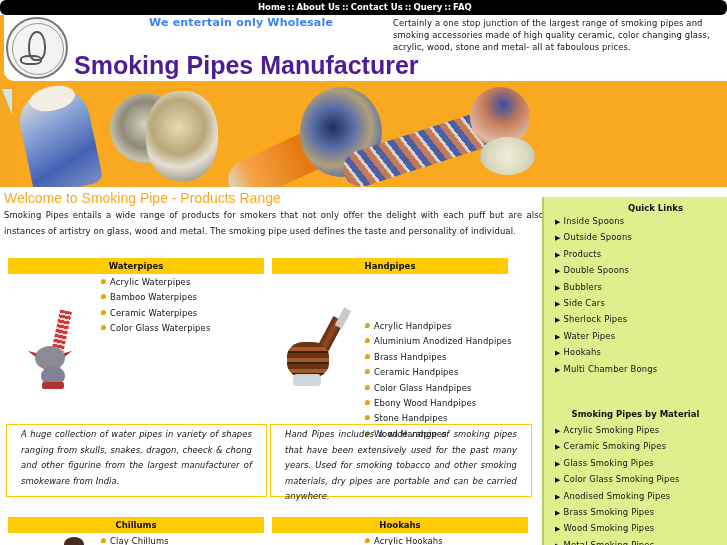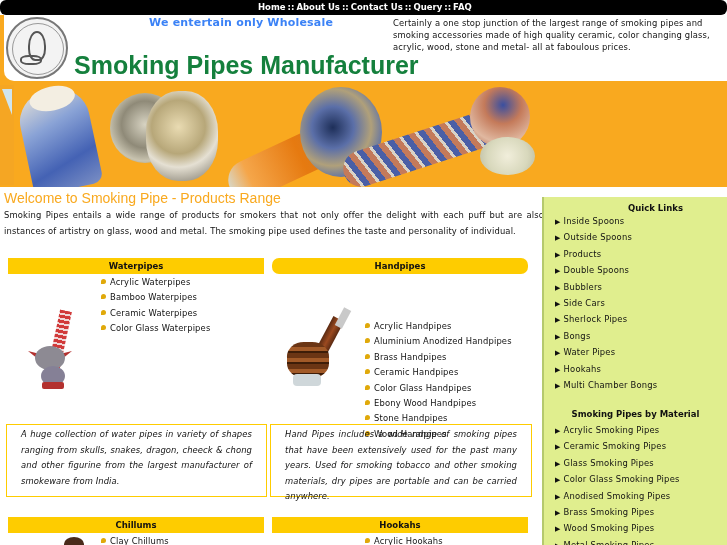--- a/index.html
+++ b/index.html
@@ -13,21 +13,21 @@
   .topnav .sep { color:#fff; margin:0 2px; }
 
   
   .header { position:absolute; left:0; top:15px; width:727px; height:70px; background:#f9a91f; }
   .header-inner { position:absolute; left:4px; top:0; width:723px; height:66px; background:#fff; border-bottom-left-radius:10px; }
   .logo { position:absolute; left:2px; top:2px; width:62px; height:62px; border-radius:50%; border:2px solid #777; background:#f3f3f3; }
   .logo::before { content:""; position:absolute; left:4px; top:4px; width:50px; height:50px; border-radius:50%; border:1px solid #999; }
   .logo .face { position:absolute; left:20px; top:12px; width:18px; height:30px; border:2px solid #555; border-radius:50% 50% 40% 40%; }
   .logo .pipe { position:absolute; left:12px; top:36px; width:22px; height:10px; border:2px solid #555; border-radius:40%; }
   .tagline { position:absolute; left:145px; top:1px; font-size:11px; font-weight:bold; color:#3b82f6; font-family:"DejaVu Sans", sans-serif; letter-spacing:0.2px; }
-  .brand { position:absolute; left:70px; top:36px; font-size:25px; font-weight:bold; color:#15803d; font-family:"Liberation Sans", sans-serif; white-space:nowrap; }
+  .brand { position:absolute; left:70px; top:36px; font-size:25px; font-weight:bold; color:#4c1d95; font-family:"Liberation Sans", sans-serif; white-space:nowrap; }
   .intro { position:absolute; left:389px; top:2px; width:335px; font-size:8.4px; line-height:12px; color:#111; letter-spacing:0.15px; }
 
   
   .banner { position:absolute; left:0; top:85px; width:727px; height:102px; background:#f9a91f; overflow:hidden; }
   .banner .edge { position:absolute; left:0; top:0; width:14px; height:100px; background:#f5a623; }
   .banner .edge::after { content:""; position:absolute; left:2px; top:4px; width:10px; height:26px; background:#cfe5ee; clip-path:polygon(0 0,100% 0,100% 100%); }
   .pipe1 { position:absolute; left:24px; top:5px; width:70px; height:100px; background:linear-gradient(160deg,#e9e4d8 0%,#8aa3d6 35%,#4462b4 70%,#7b8fc4 100%); border-radius:30px 30px 10px 10px; transform:rotate(-12deg); }
   .pipe1::before { content:""; position:absolute; left:14px; top:-4px; width:46px; height:24px; background:#f3eee2; border-radius:50%; }
   .pipe2 { position:absolute; left:110px; top:8px; width:70px; height:70px; border-radius:50%; background:radial-gradient(circle at 50% 45%,#d7d3c2 0%,#8f8a78 45%,#c9c4b0 70%,#67624f 100%); }
   .pipe3 { position:absolute; left:146px; top:6px; width:72px; height:90px; border-radius:45%; background:radial-gradient(circle at 45% 40%,#e9dbb2 0%,#b7a779 40%,#e5e0d3 60%,#6f6a5c 100%); }
@@ -119,21 +119,21 @@
   <div class="body"></div>
   <div class="base"></div>
 </div>
 <ul class="cat-list" style="left:101px; top:275px;">
   <li><span class="bul"></span><a href="#">Acrylic Waterpipes</a></li>
   <li><span class="bul"></span><a href="#">Bamboo Waterpipes</a></li>
   <li><span class="bul"></span><a href="#">Ceramic Waterpipes</a></li>
   <li><span class="bul"></span><a href="#">Color Glass Waterpipes</a></li>
 </ul>
 
-<div class="cat-head" style="left:272px; top:258px; width:256px;border-radius:7px;">Handpipes</div>
+<div class="cat-head" style="left:272px; top:258px; width:236px;">Handpipes</div>
 <div class="hpipe">
   <div class="stem"></div>
   <div class="tip"></div>
   <div class="bowl"></div>
   <div class="metal"></div>
 </div>
 <ul class="cat-list" style="left:365px; top:275px;margin-top:44px;">
   <li><span class="bul"></span><a href="#">Acrylic Handpipes</a></li>
   <li><span class="bul"></span><a href="#">Aluminium Anodized Handpipes</a></li>
   <li><span class="bul"></span><a href="#">Brass Handpipes</a></li>
@@ -161,21 +161,20 @@
 <div class="sidebar">
   <div class="side-title" style="top:6px;margin-left:20px;">Quick Links</div>
   <ul class="side-list" style="top:17px;">
     <li><span class="arr">▶</span><a href="#">Inside Spoons</a></li>
     <li><span class="arr">▶</span><a href="#">Outside Spoons</a></li>
     <li><span class="arr">▶</span><a href="#">Products</a></li>
     <li><span class="arr">▶</span><a href="#">Double Spoons</a></li>
     <li><span class="arr">▶</span><a href="#">Bubblers</a></li>
     <li><span class="arr">▶</span><a href="#">Side Cars</a></li>
     <li><span class="arr">▶</span><a href="#">Sherlock Pipes</a></li>
-    <li><span class="arr">▶</span><a href="#">Bongs</a></li>
     <li><span class="arr">▶</span><a href="#">Water Pipes</a></li>
     <li><span class="arr">▶</span><a href="#">Hookahs</a></li>
     <li><span class="arr">▶</span><a href="#">Multi Chamber Bongs</a></li>
   </ul>
 
   <div class="side-title" style="top:212px;">Smoking Pipes by Material</div>
   <ul class="side-list" style="top:226px;">
     <li><span class="arr">▶</span><a href="#">Acrylic Smoking Pipes</a></li>
     <li><span class="arr">▶</span><a href="#">Ceramic Smoking Pipes</a></li>
     <li><span class="arr">▶</span><a href="#">Glass Smoking Pipes</a></li>

